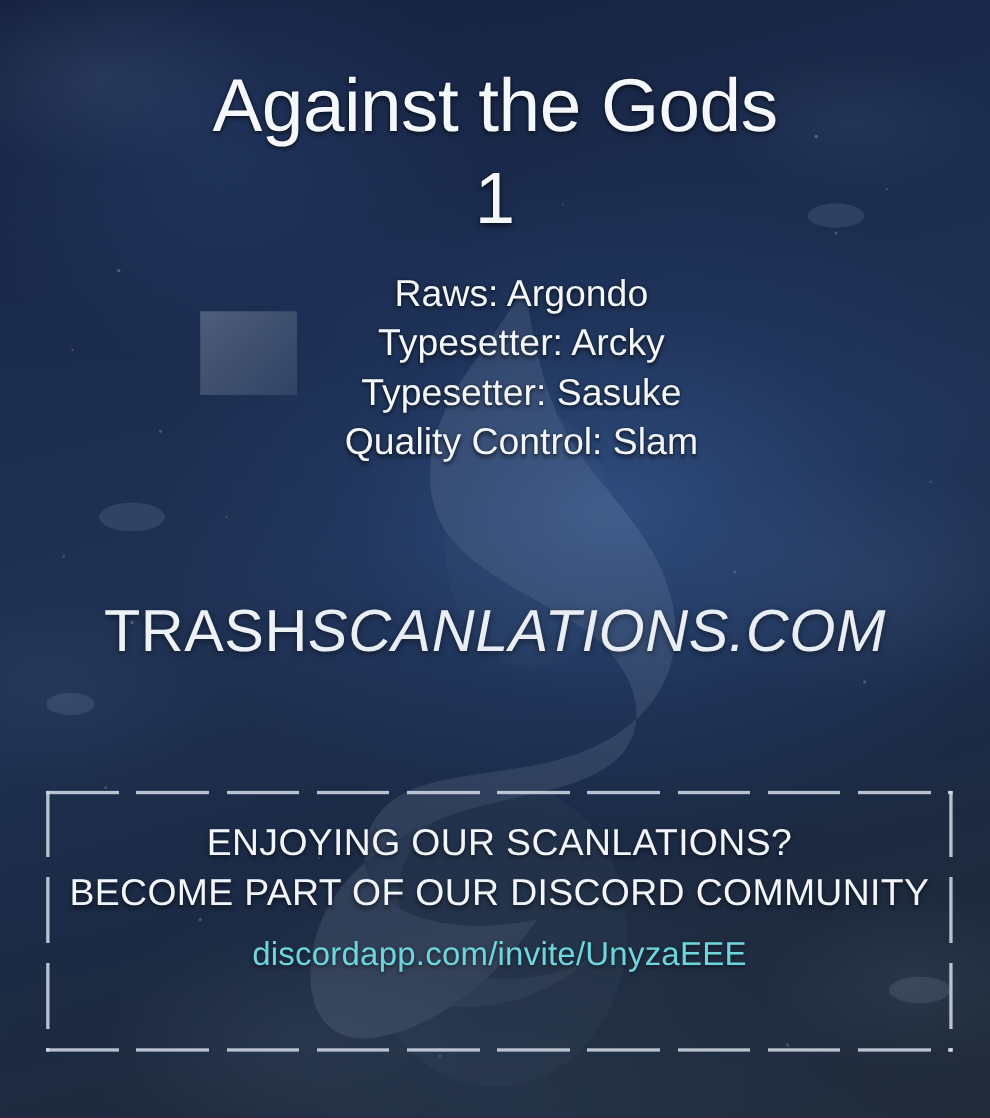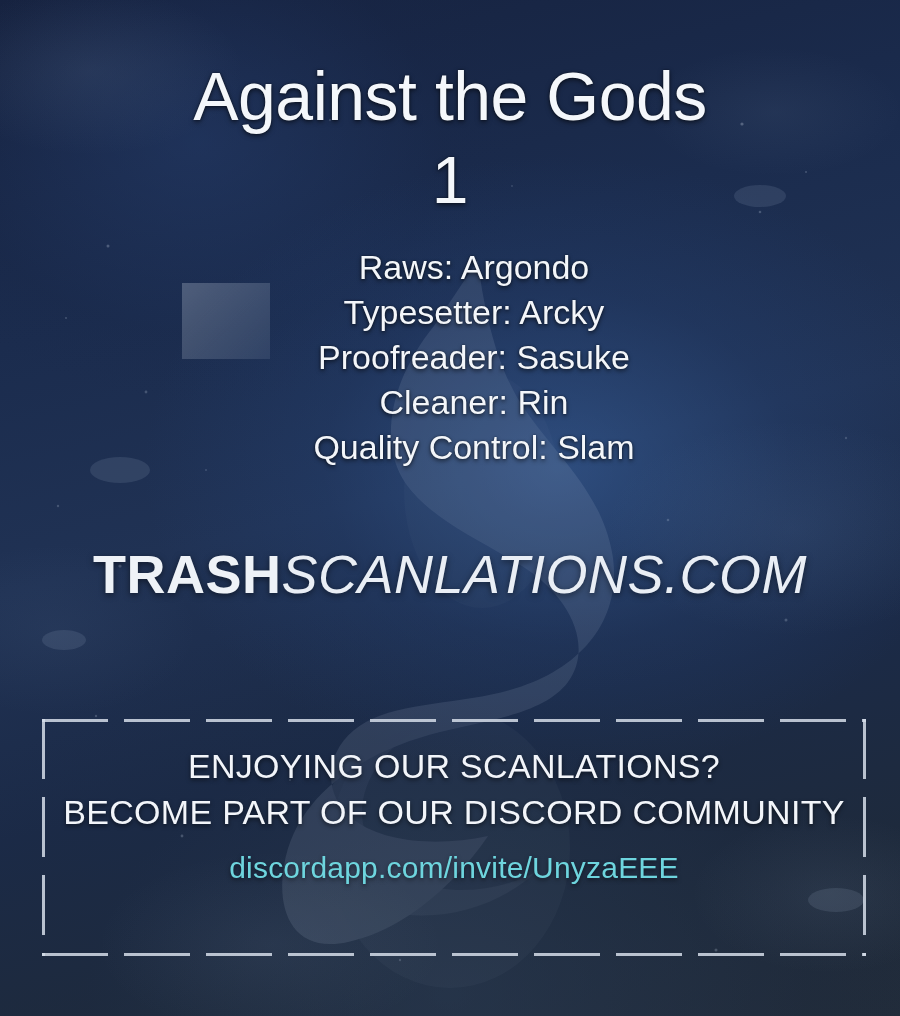--- a/index.html
+++ b/index.html
@@ -124,21 +124,21 @@
     right: 0;
     top: 542px;
     font-size: 54px;
     line-height: 64px;
     letter-spacing: 0.5px;
     color: #eef2f7;
     text-shadow: 0 2px 6px rgba(0,0,0,0.5);
     white-space: nowrap;
   }
   .site-logo .brand-bold {
-    font-weight: 700;
+    font-weight: 400;
   }
   .site-logo .brand-light {
     font-weight: 300;
     color: #e9eef5;
     font-style: italic;
   }
 
   
   .discord-frame {
     position: absolute;
@@ -256,22 +256,21 @@
 
   <div class="content">
 
     <div class="series-title">Against the Gods</div>
 
     <div class="chapter-number">1</div>
 
     <div class="credits">
       <div class="credit-line">Raws: Argondo</div>
       <div class="credit-line">Typesetter: Arcky</div>
-      <div class="credit-line">Proofreader: Sasuke</div>
-      <div class="credit-line">Cleaner: Rin</div>
+      <div class="credit-line">Typesetter: Sasuke</div>
       <div class="credit-line">Quality Control: Slam</div>
     </div>
 
     <div class="site-logo">
       <span class="brand-bold">TRASH</span><span class="brand-light">SCANLATIONS.COM</span>
     </div>
 
     <div class="discord-frame">
       <div class="frame-edge frame-top"></div>
       <div class="frame-edge frame-bottom"></div>

